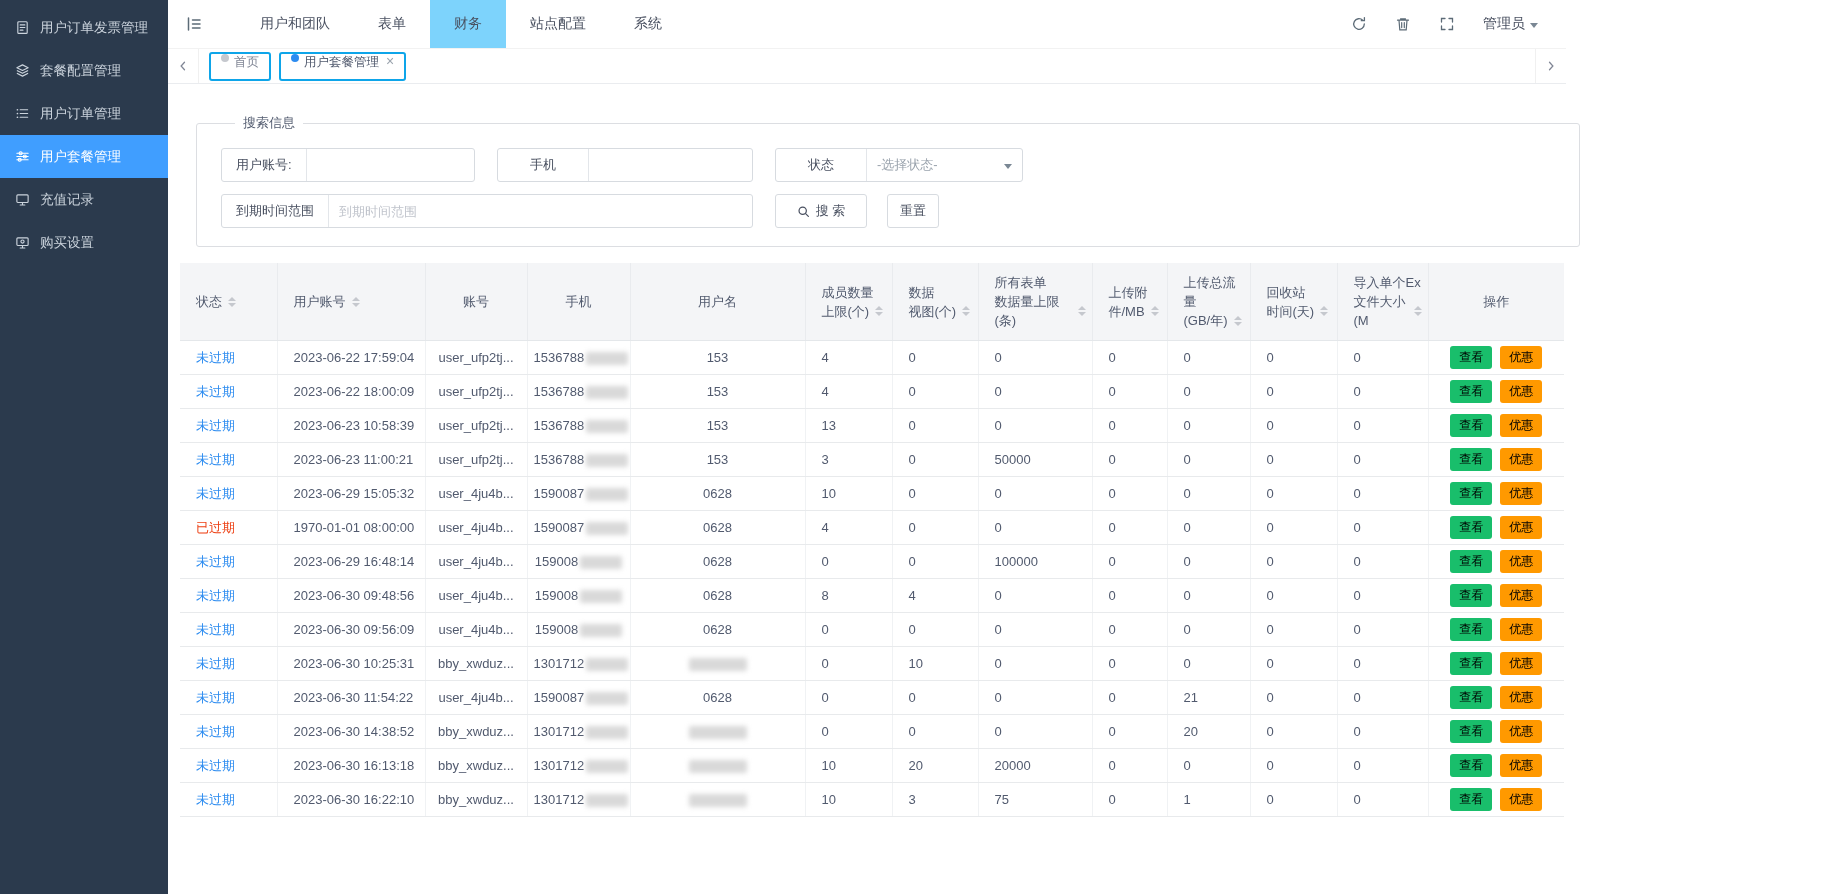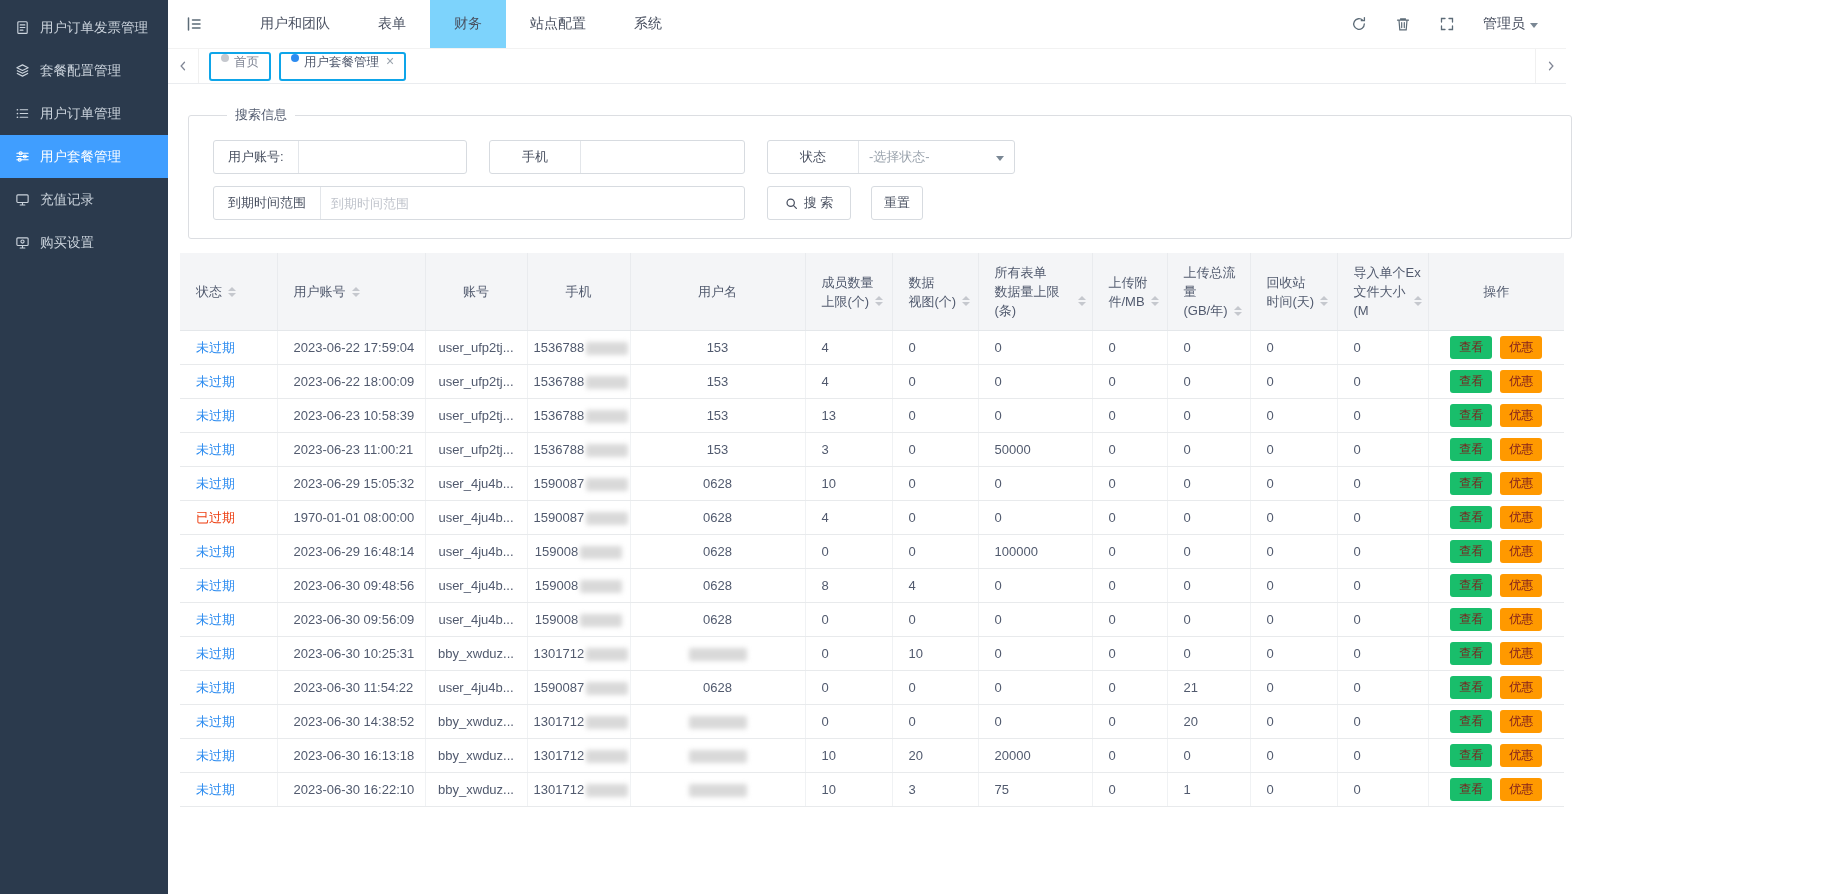--- a/index.html
+++ b/index.html
@@ -34,21 +34,21 @@
   .tab-scroll.right{margin-left:auto;border-left:1px solid #f0f0f0}
   .tabs{display:flex;align-items:center;gap:8px;padding-left:10px}
   .tab{display:flex;gap:5px;height:25px;padding:0 10px;border:2px solid #0ea5e9;border-radius:3px;font-size:12.5px;color:#808695;background:#fff;cursor:pointer;white-space:nowrap}
   .tab .dot{width:8px;height:8px;border-radius:50%;background:#c5c8ce}
   .tab.active{color:#515a6e}
   .tab.active .dot{background:var(--status-active,#2d8cf0)}
   .tclose{font-size:14px;color:#9aa3ad;margin-left:2px;line-height:1;cursor:pointer}
 
   
   .content{padding:14px 14px 0 12px}
-  fieldset.search-fieldset{border:1px solid #dcdee2;border-radius:3px;padding:10px 24px 18px;width:1384px;margin:8px;box-sizing:border-box}
+  fieldset.search-fieldset{border:1px solid #dcdee2;border-radius:3px;padding:10px 24px 18px;width:1384px;margin:16px;box-sizing:border-box}
   fieldset legend{font-size:13px;color:#515a6e;padding:0 8px;margin-left:14px}
   .srow{display:flex;align-items:center;margin-top:12px}
   .srow.first{margin-top:6px}
   .igroup{display:flex;align-items:stretch;height:34px;border:1px solid #d7dbe0;border-radius:3px;background:#fff;box-sizing:border-box}
   .ilabel{display:flex;align-items:center;justify-content:center;padding:0 14px;font-size:13px;color:#495060;border-right:1px solid #e3e6ea;white-space:nowrap}
   .iinput{flex:1;border:0;outline:0;padding:0 10px;font-size:13px;color:#495060;background:transparent;min-width:0;font-family:inherit}
   .iinput::placeholder{color:#c0c4cc}
   .iselect{flex:1;display:flex;align-items:center;justify-content:space-between;padding:0 10px;cursor:pointer}
   .iselect .sval{font-size:13px;color:#9aa3ad}
   .btn{height:34px;display:inline-flex;align-items:center;justify-content:center;gap:6px;border:1px solid #d7dbe0;border-radius:3px;background:#fff;font-size:13px;color:#495060;cursor:pointer;padding:0 12px;font-family:inherit;box-sizing:border-box}
@@ -67,21 +67,21 @@
   th.al-center .th-line{justify-content:center}
   .caret{display:inline-flex;flex-direction:column;margin-left:6px;gap:2px}
   .caret i{display:block;width:0;height:0;border-left:4px solid transparent;border-right:4px solid transparent}
   .caret .cu{border-bottom:4px solid #c5c8ce}
   .caret .cd{border-top:4px solid #c5c8ce}
   .st-ok{color:var(--status-active,#2d8cf0)}
   .st-expired{color:var(--status-expired,#ed4014)}
   .mask{display:inline-block;height:13px;border-radius:2px;background:#d9d9d9;filter:blur(2.5px);vertical-align:middle}
   .mask.phone{width:42px;margin-left:2px}
   .mask.name{width:58px}
-  .abtn{border:0;border-radius:3px;color:#7f1d1d;font-size:12px;padding:3px 9px;cursor:pointer;margin:0 4px;font-family:inherit}
+  .abtn{border:0;border-radius:3px;color:#000000;font-size:12px;padding:3px 9px;cursor:pointer;margin:0 4px;font-family:inherit}
   .abtn.view{background:var(--view-button-bg,#19be6b)}
   .abtn.disc{background:var(--discount-button-bg,#ff9900)}
 </style>
 </head>
 <body>
 
 <div class="app">
 
   <aside class="sidebar">
     <nav class="side-menu">
@@ -242,21 +242,21 @@
               <span class="caret-down"></span>
             </div>
           </div>
         </div>
 
         <div class="srow">
           <div class="igroup" style="width:532px">
             <span class="ilabel">到期时间范围</span>
             <input class="iinput" placeholder="到期时间范围" style="">
           </div>
-          <button class="btn" style="margin-left:22px;width:84px">
+          <button class="btn" style="margin-left:22px;width:92px">
             <span style="display:flex">
               <svg width="13" height="13" viewBox="0 0 16 16" fill="none" stroke="currentColor" stroke-width="1.5" stroke-linecap="round">
                   <circle cx="7" cy="7" r="4.5"></circle>
                   <path d="M10.6 10.6L14 14"></path>
                 </svg>
             </span>
             <span>搜 索</span>
           </button>
           <button class="btn" style="margin-left:20px;min-width:48px">
             <span>重置</span>

